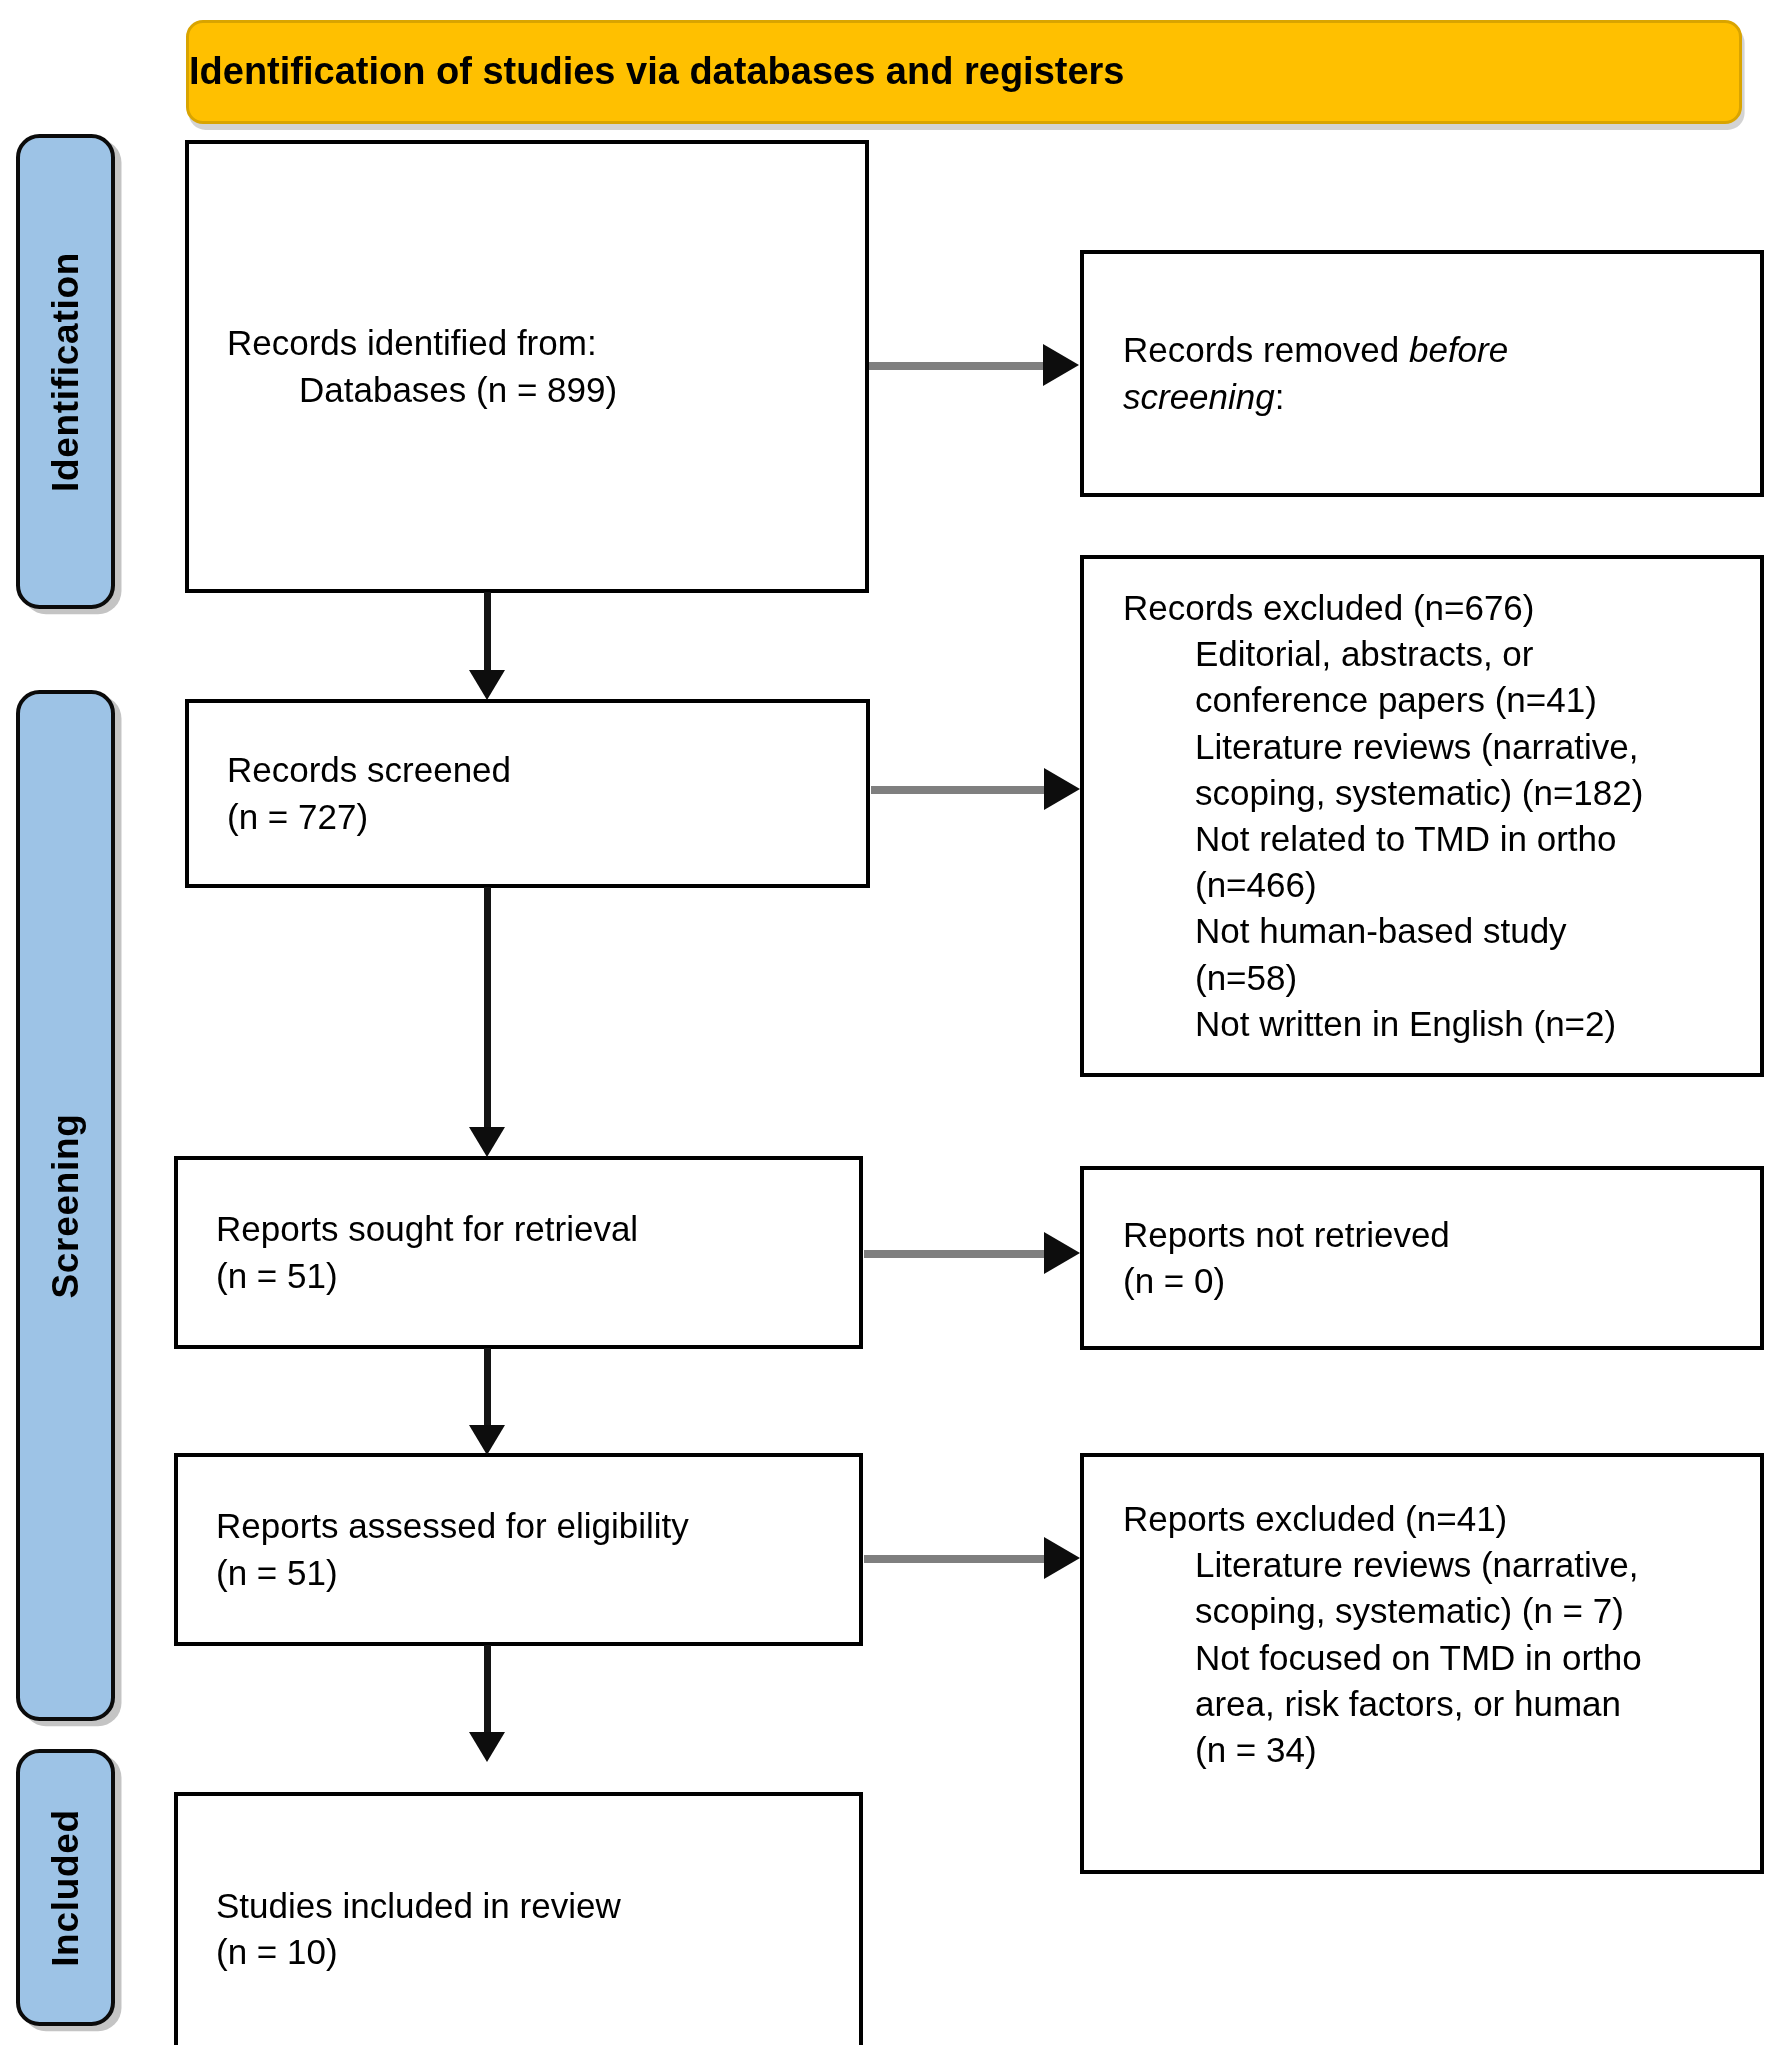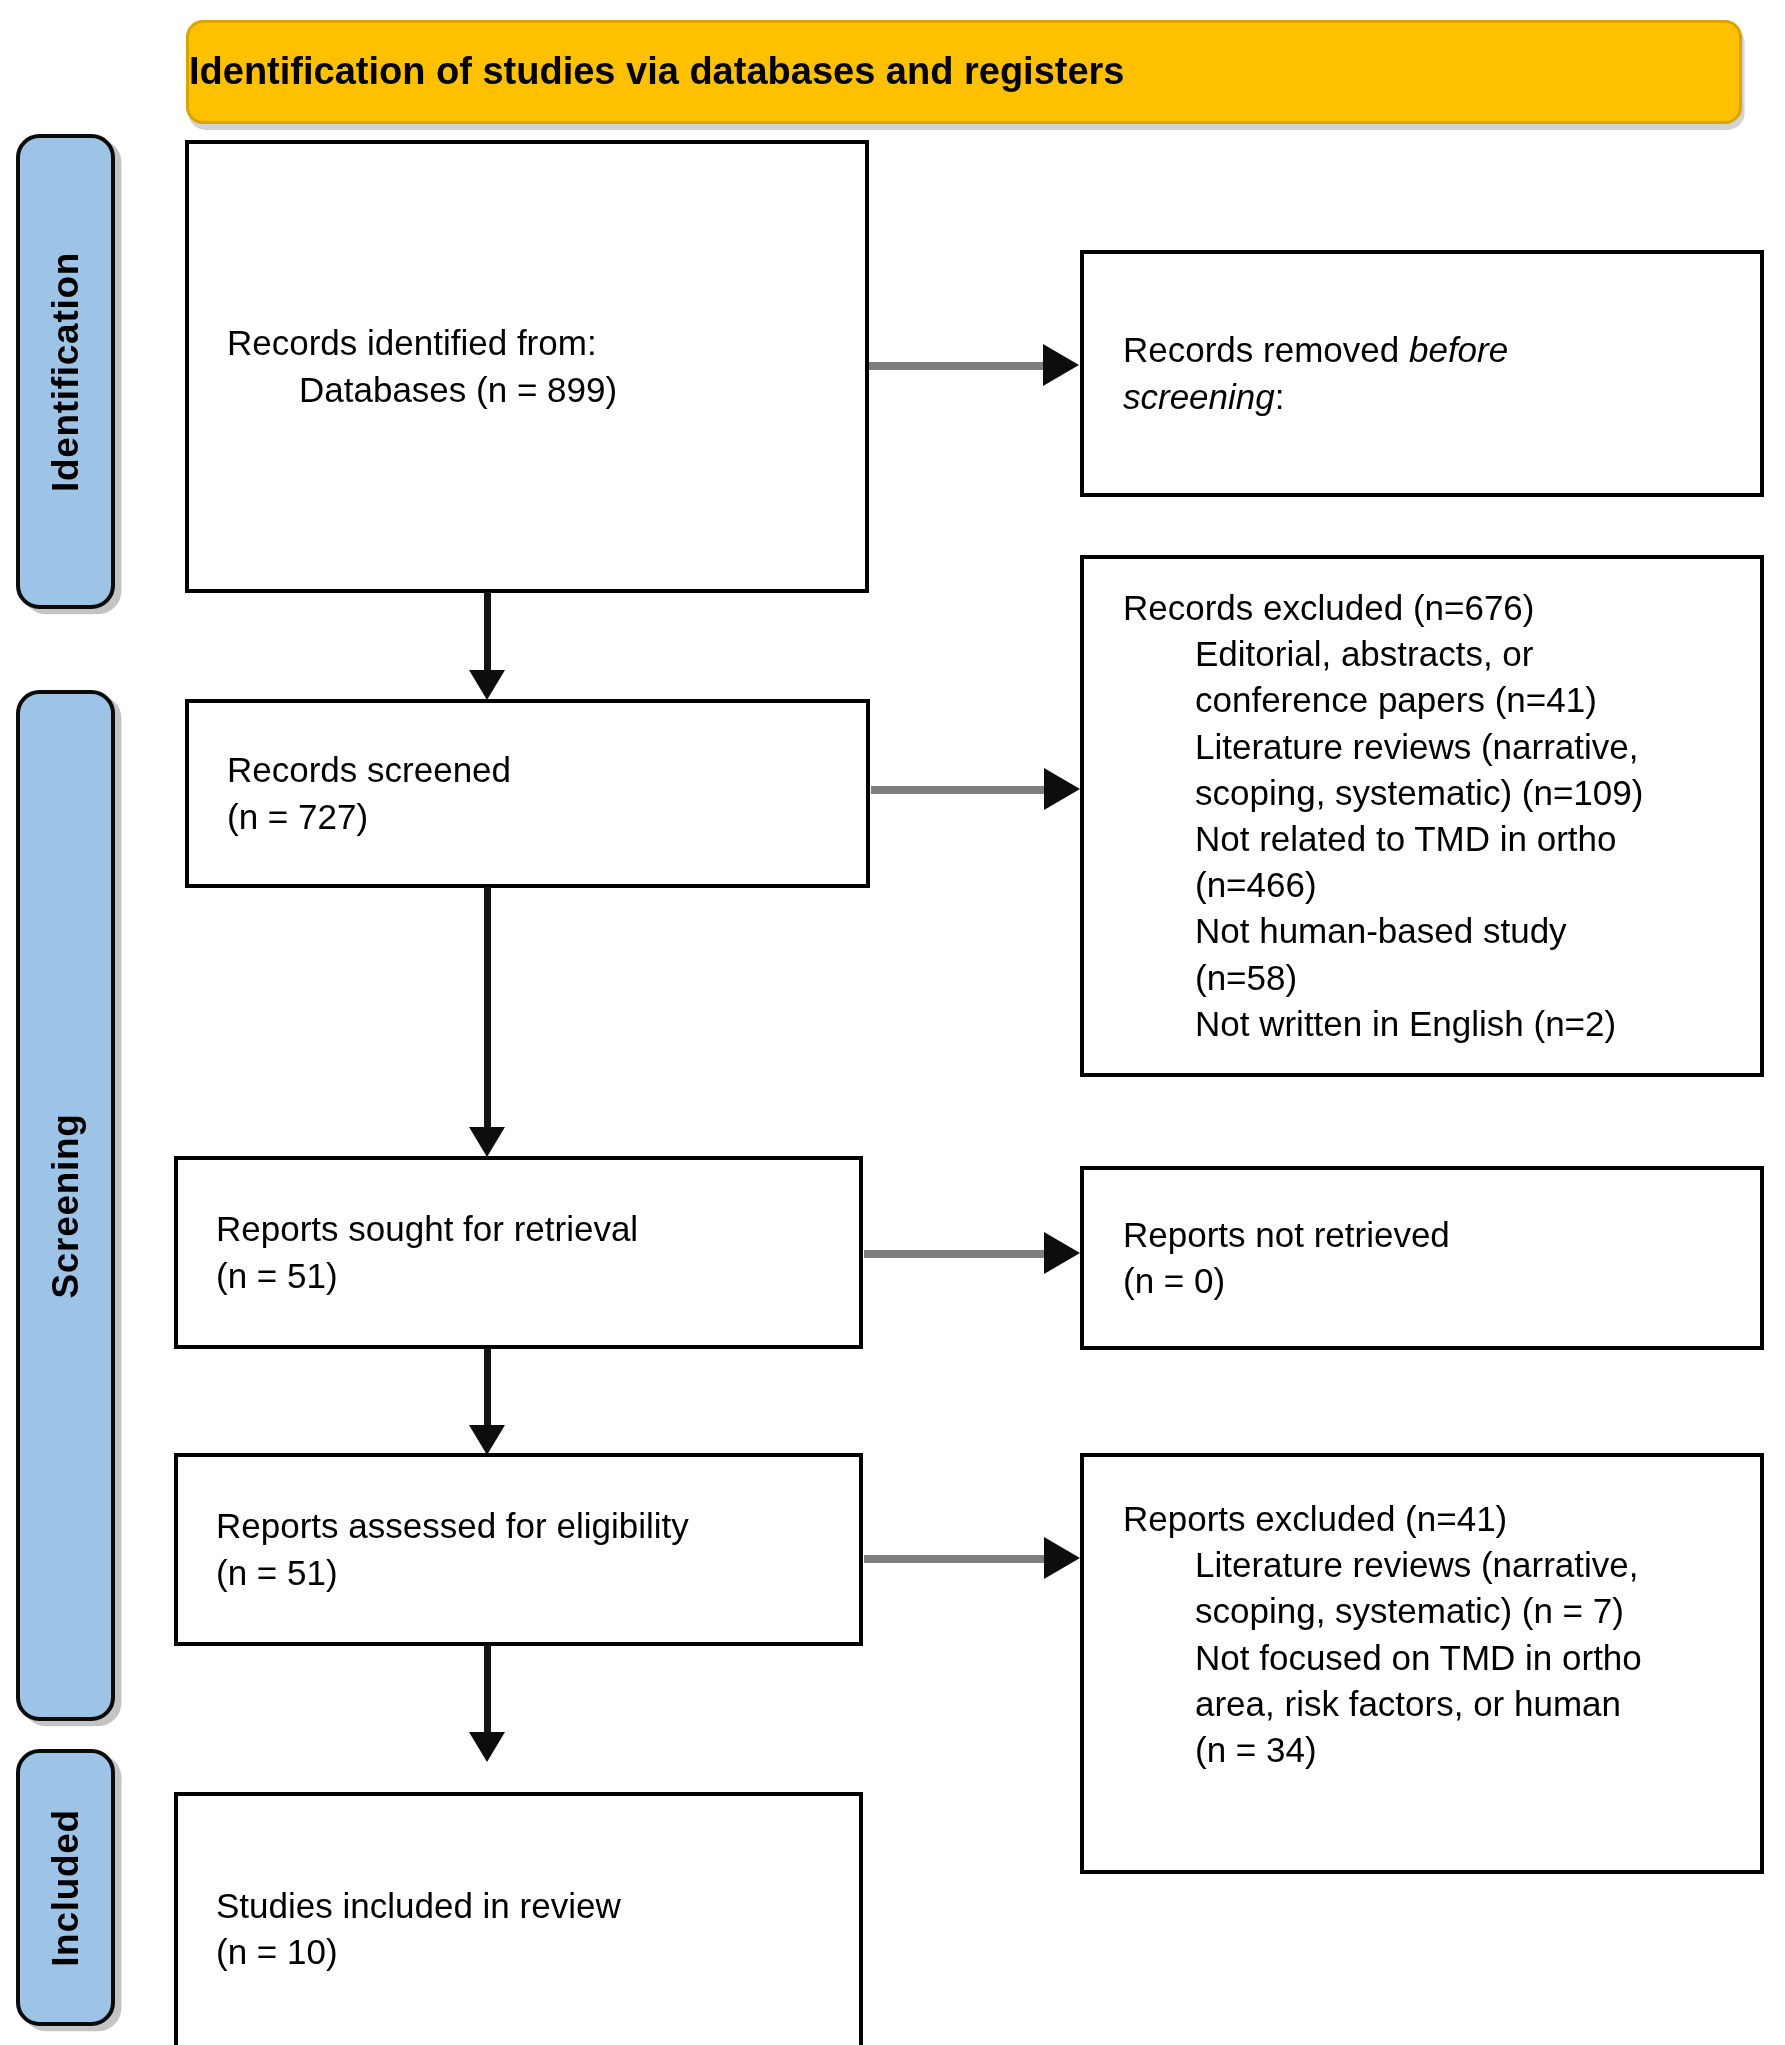--- a/index.html
+++ b/index.html
@@ -113,21 +113,21 @@
     <div>(n = 10)</div>
   </div>
 
   <div class="box" style="left:1080px; top:250px; width:684px; height:247px; padding-left:39px;">
     <div class="btitle"><span>Records removed </span><span class="it">before screening</span><span>:</span></div>
   </div>
 
   <div class="box" style="left:1080px; top:555px; width:684px; height:522px; padding-left:39px;">
     <div class="btitle">Records excluded (n=676)</div>
     <div class="item">Editorial, abstracts, or conference papers (n=41)</div>
-    <div class="item">Literature reviews (narrative, scoping, systematic) (n=109)</div>
+    <div class="item">Literature reviews (narrative, scoping, systematic) (n=182)</div>
     <div class="item">Not related to TMD in ortho (n=466)</div>
     <div class="item">Not human-based study (n=58)</div>
     <div class="item">Not written in English (n=2)</div>
   </div>
 
   <div class="box" style="left:1080px; top:1166px; width:684px; height:184px; padding-left:39px;">
     <div>Reports not retrieved</div>
     <div>(n = 0)</div>
   </div>
 

